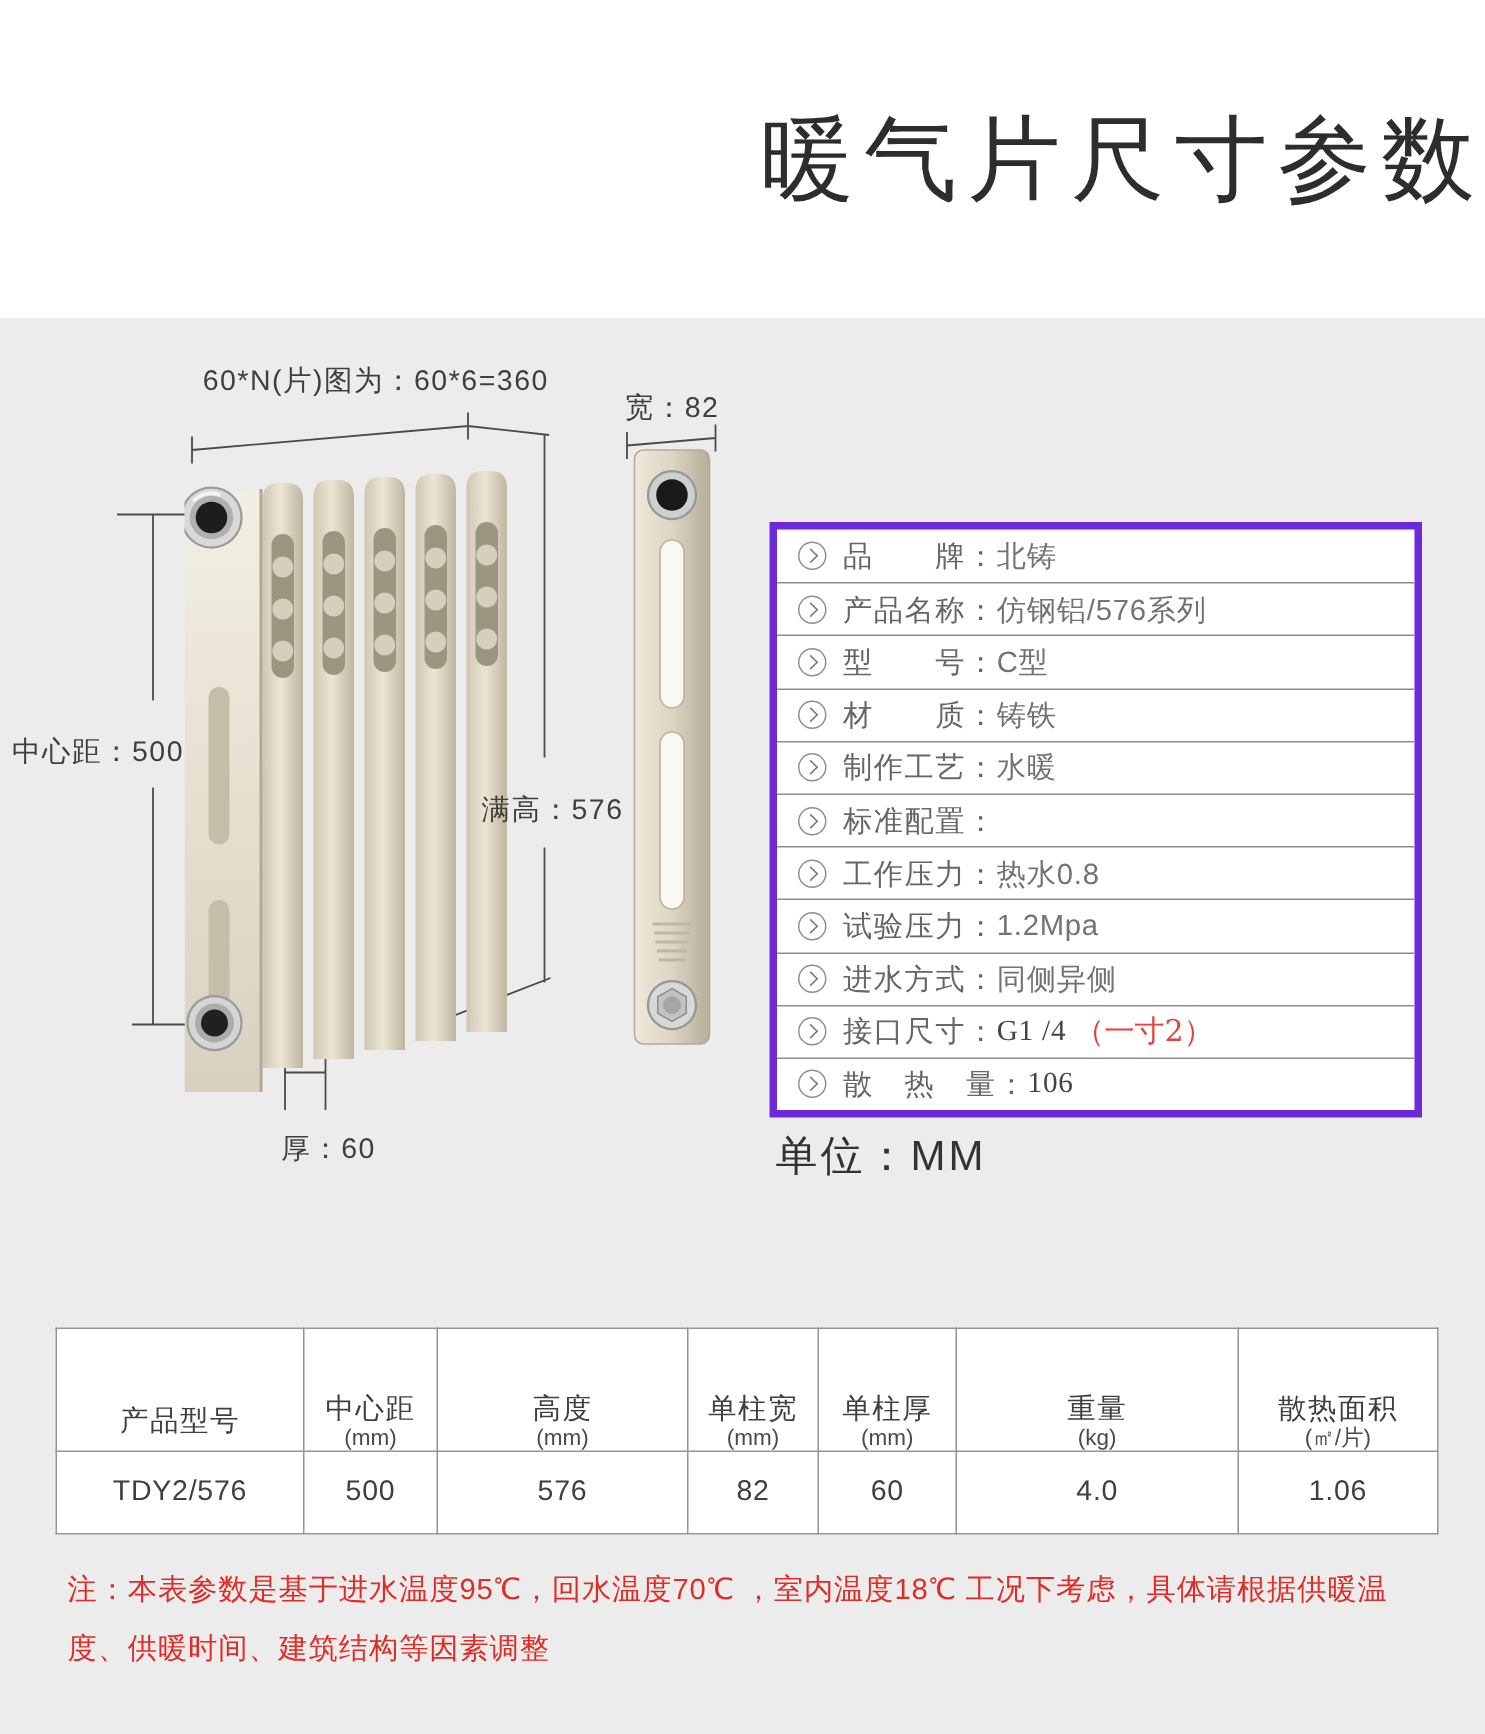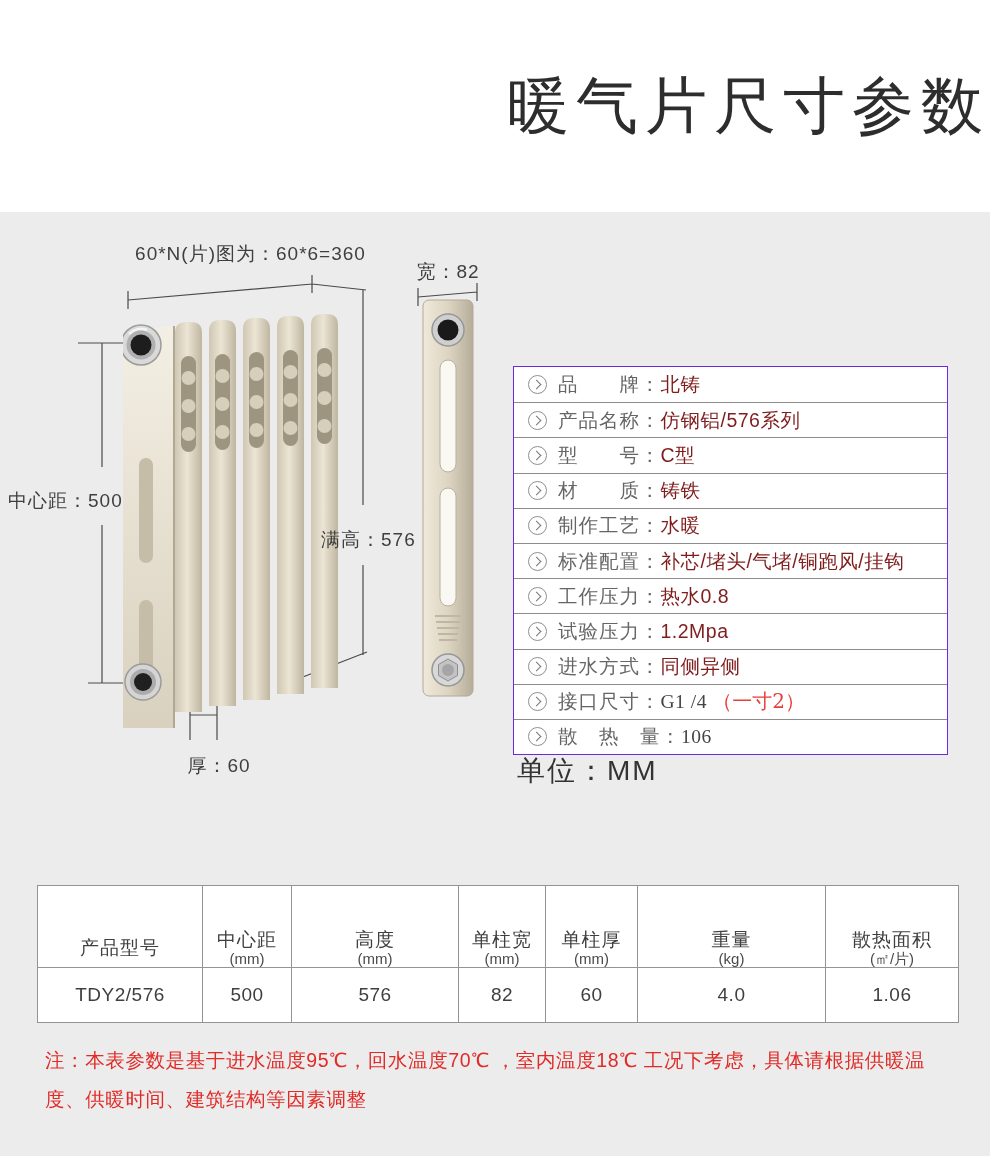--- a/index.html
+++ b/index.html
@@ -15,29 +15,29 @@
   .gray-section { position:relative; height:944px; background:#ececec; }
 
   .figure-layer { position:absolute; left:0; top:0; width:990px; height:600px; }
   .dim-svg { position:absolute; left:0; top:0; pointer-events:none; }
   .illustration { position:absolute; }
 
   .dim-label { position:absolute; font-size:19px; color:#3f3f3f; letter-spacing:1px; white-space:nowrap; }
   .dim-label.center { text-align:center; }
 
   
-  .spec-table { position:absolute; left:513px; top:154px; width:435px; background:#fff; border:1px solid #6d28d9; }
+  .spec-table { position:absolute; left:513px; top:136px; width:435px; background:#fff; border:5px solid #6d28d9; }
   .spec-row { height:35.2px; display:flex; align-items:center; padding-left:14px; }
   .spec-row + .spec-row { border-top:1px solid #8c8c8c; }
   .row-icon { width:19px; height:19px; border:1.5px solid #8f8f8f; border-radius:50%;
               display:inline-flex; align-items:center; justify-content:center; flex:0 0 auto; }
   .row-icon::after { content:""; width:6px; height:6px; border-top:1.7px solid #777;
               border-right:1.7px solid #777; transform:rotate(45deg); margin-left:-2px; }
   .spec-label { font-size:19.5px; color:#666; letter-spacing:1px; margin-left:11px; white-space:pre; }
-  .spec-value { font-size:19.5px; color:#7f1d1d; letter-spacing:0.5px; white-space:pre; }
+  .spec-value { font-size:19.5px; color:#737373; letter-spacing:0.5px; white-space:pre; }
   .spec-value.serif { font-family:Liberation Serif, serif; color:#444; }
   .spec-red { font-size:20px; font-family:"DejaVu Serif", serif; color:#e8403c; white-space:pre; }
 
   .unit-label { position:absolute; left:517px; top:540px; font-size:28px; color:#333; letter-spacing:2px; }
 
   
   .dim-table-wrap { position:absolute; left:37px; top:673px; }
   table.dim-table { width:921px; border-collapse:collapse; table-layout:fixed; background:#fff; }
   table.dim-table th, table.dim-table td { border:1px solid #949494; text-align:center; vertical-align:middle; }
   table.dim-table th { height:52px; font-weight:400; }
@@ -191,21 +191,20 @@
         <span class="spec-value">铸铁</span>
       </div>
       <div class="spec-row">
         <span class="row-icon"></span>
         <span class="spec-label">制作工艺：</span>
         <span class="spec-value">水暖</span>
       </div>
       <div class="spec-row">
         <span class="row-icon"></span>
         <span class="spec-label">标准配置：</span>
-        <span class="spec-value">补芯/堵头/气堵/铜跑风/挂钩</span>
       </div>
       <div class="spec-row">
         <span class="row-icon"></span>
         <span class="spec-label">工作压力：</span>
         <span class="spec-value">热水0.8</span>
       </div>
       <div class="spec-row">
         <span class="row-icon"></span>
         <span class="spec-label">试验压力：</span>
         <span class="spec-value">1.2Mpa</span>

